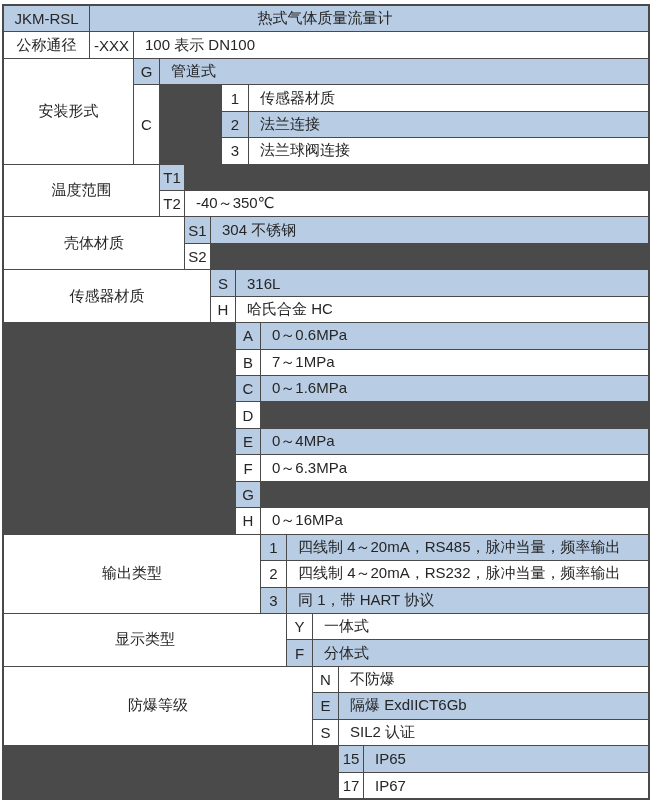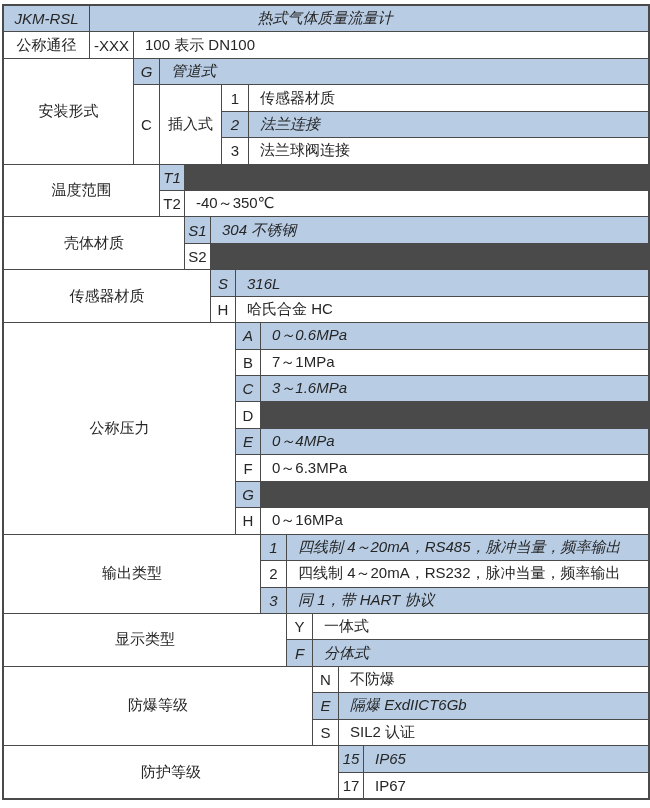--- a/index.html
+++ b/index.html
@@ -11,21 +11,21 @@
     width:644px;height:792px;
     margin:4px 0 0 2px;
     border:2px solid #4a4a4a;
     background:#4a4a4a;            
     display:grid;
     grid-template-columns:85px 43px 25px 24px 25px 10px 13px 12px 11px 25px 25px 25px 24px 1fr;
     grid-template-rows:repeat(30,1fr);
     gap:1px;
   }
   .c{background:#ffffff;display:flex;align-items:center;overflow:hidden;white-space:nowrap;}
-  .hl{background:#b8cce4;font-style:italic;}
+  .hl{background:#b8cce4;}
   .lab{justify-content:center;text-align:center;}
   .code{justify-content:center;}
   .val{padding-left:11px;}
   .title{justify-content:center;padding-right:88px;}
 </style>
 </head>
 <body>
 
 <div class="table">
 
@@ -33,21 +33,20 @@
   <div class="c lab" style="grid-area:2/1/3/2">公称通径</div>
 
   <div class="c hl title" style="grid-area:1/2/2/15">热式气体质量流量计</div>
   <div class="c code" style="grid-area:2/2/3/3">-XXX</div>
   <div class="c val" style="grid-area:2/3/3/15">100 表示 DN100</div>
 
   <div class="c lab" style="grid-area:3/1/7/3">安装形式</div>
   <div class="c hl code" style="grid-area:3/3/4/4">G</div>
   <div class="c hl val" style="grid-area:3/4/4/15">管道式</div>
   <div class="c code" style="grid-area:4/3/7/4">C</div>
-  <div class="c lab" style="grid-area:4/4/7/7">插入式</div>
   <div class="c code" style="grid-area:4/7/5/9">1</div>
   <div class="c val" style="grid-area:4/9/5/15">传感器材质</div>
   <div class="c hl code" style="grid-area:5/7/6/9">2</div>
   <div class="c hl val" style="grid-area:5/9/6/15">法兰连接</div>
   <div class="c code" style="grid-area:6/7/7/9">3</div>
   <div class="c val" style="grid-area:6/9/7/15">法兰球阀连接</div>
 
   <div class="c lab" style="grid-area:7/1/9/4">温度范围</div>
   <div class="c hl code" style="grid-area:7/4/8/5">T1</div>
   <div class="c code" style="grid-area:8/4/9/5">T2</div>
@@ -57,27 +56,26 @@
   <div class="c hl code" style="grid-area:9/5/10/6">S1</div>
   <div class="c hl val" style="grid-area:9/6/10/15">304 不锈钢</div>
   <div class="c code" style="grid-area:10/5/11/6">S2</div>
 
   <div class="c lab" style="grid-area:11/1/13/6">传感器材质</div>
   <div class="c hl code" style="grid-area:11/6/12/8">S</div>
   <div class="c hl val" style="grid-area:11/8/12/15">316L</div>
   <div class="c code" style="grid-area:12/6/13/8">H</div>
   <div class="c val" style="grid-area:12/8/13/15">哈氏合金 HC</div>
 
-  <div class="c lab" style="grid-area:13/1/21/8">公称压力</div>
   <div class="c hl code" style="grid-area:13/8/14/10">A</div>
   <div class="c hl val" style="grid-area:13/10/14/15">0～0.6MPa</div>
   <div class="c code" style="grid-area:14/8/15/10">B</div>
   <div class="c val" style="grid-area:14/10/15/15">7～1MPa</div>
   <div class="c hl code" style="grid-area:15/8/16/10">C</div>
-  <div class="c hl val" style="grid-area:15/10/16/15">3～1.6MPa</div>
+  <div class="c hl val" style="grid-area:15/10/16/15">0～1.6MPa</div>
   <div class="c code" style="grid-area:16/8/17/10">D</div>
   <div class="c hl code" style="grid-area:17/8/18/10">E</div>
   <div class="c hl val" style="grid-area:17/10/18/15">0～4MPa</div>
   <div class="c code" style="grid-area:18/8/19/10">F</div>
   <div class="c val" style="grid-area:18/10/19/15">0～6.3MPa</div>
   <div class="c hl code" style="grid-area:19/8/20/10">G</div>
   <div class="c code" style="grid-area:20/8/21/10">H</div>
   <div class="c val" style="grid-area:20/10/21/15">0～16MPa</div>
 
   <div class="c lab" style="grid-area:21/1/24/10">输出类型</div>
@@ -95,19 +93,18 @@
   <div class="c hl val" style="grid-area:25/12/26/15">分体式</div>
 
   <div class="c lab" style="grid-area:26/1/29/12">防爆等级</div>
   <div class="c code" style="grid-area:26/12/27/13">N</div>
   <div class="c val" style="grid-area:26/13/27/15">不防爆</div>
   <div class="c hl code" style="grid-area:27/12/28/13">E</div>
   <div class="c hl val" style="grid-area:27/13/28/15">隔爆 ExdIICT6Gb</div>
   <div class="c code" style="grid-area:28/12/29/13">S</div>
   <div class="c val" style="grid-area:28/13/29/15">SIL2 认证</div>
 
-  <div class="c lab" style="grid-area:29/1/31/13">防护等级</div>
   <div class="c hl code" style="grid-area:29/13/30/14">15</div>
   <div class="c hl val" style="grid-area:29/14/30/15">IP65</div>
   <div class="c code" style="grid-area:30/13/31/14">17</div>
   <div class="c val" style="grid-area:30/14/31/15">IP67</div>
 
 </div>
 
 </body></html>

